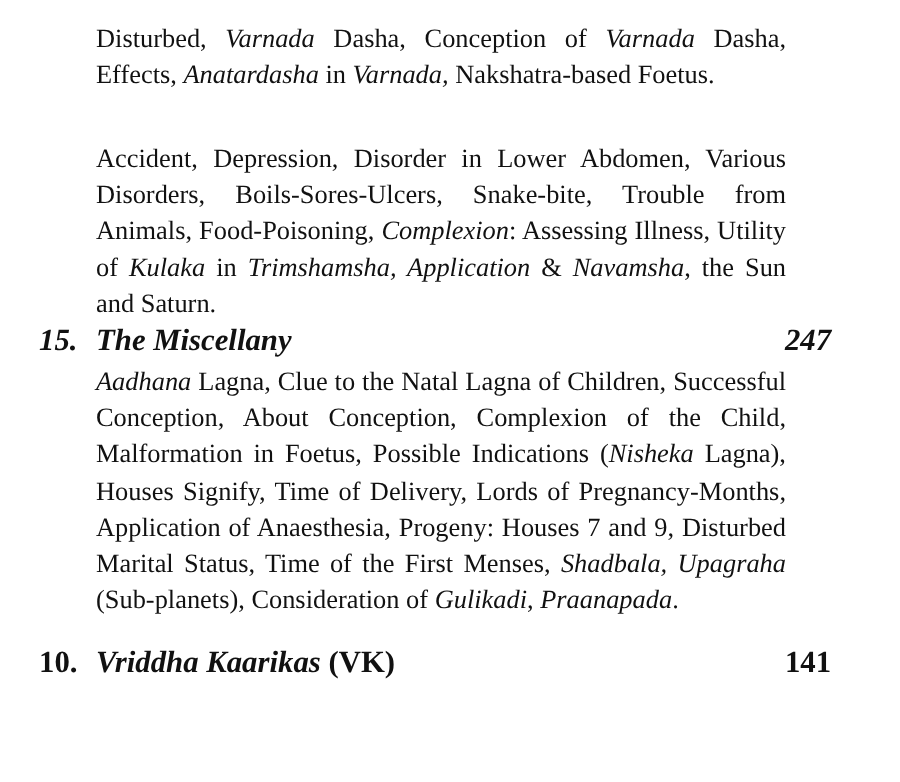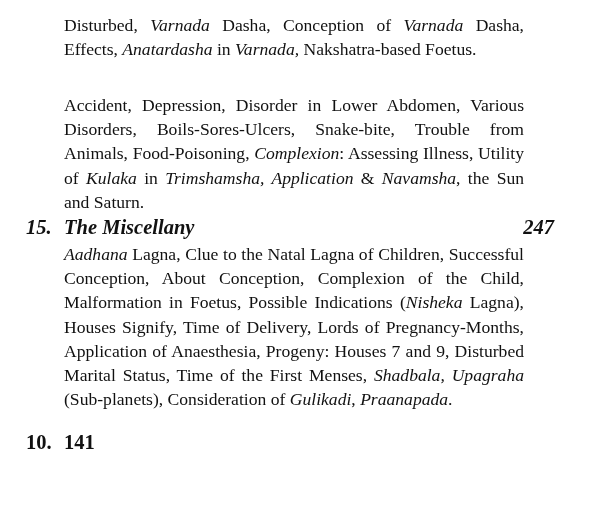--- a/index.html
+++ b/index.html
@@ -66,16 +66,17 @@
 
   <div class="heading" style="top:213px;font-style:italic;">
     <span class="num">15.</span>
     <span class="title"><span>The Miscellany</span></span>
     <span class="pg">247</span>
   </div>
   <div class="para" style="top:242px;"><i>Aadhana</i><span> Lagna, Clue to the Natal Lagna of Children, Successful Conception, About Conception, Complexion of the Child, Malformation in Foetus, Possible Indications (</span><i>Nisheka</i><span> Lagna), Houses Signify, Time of Delivery, Lords of Pregnancy-Months, Application of Anaesthesia, Progeny: Houses 7 and 9, Disturbed Marital Status, Time of the First Menses, </span><i>Shadbala, Upagraha</i><span> (Sub-planets), Consideration of </span><i>Gulikadi</i><span>, </span><i>Praanapada</i><span>.</span></div>
 
   <div class="heading" style="top:428px;">
     <span class="num">10.</span>
+    <span class="title"><i>Vriddha Kaarikas</i><span> (VK)</span></span>
     <span class="pg">141</span>
   </div>
 
 </div>
 
 </body></html>

